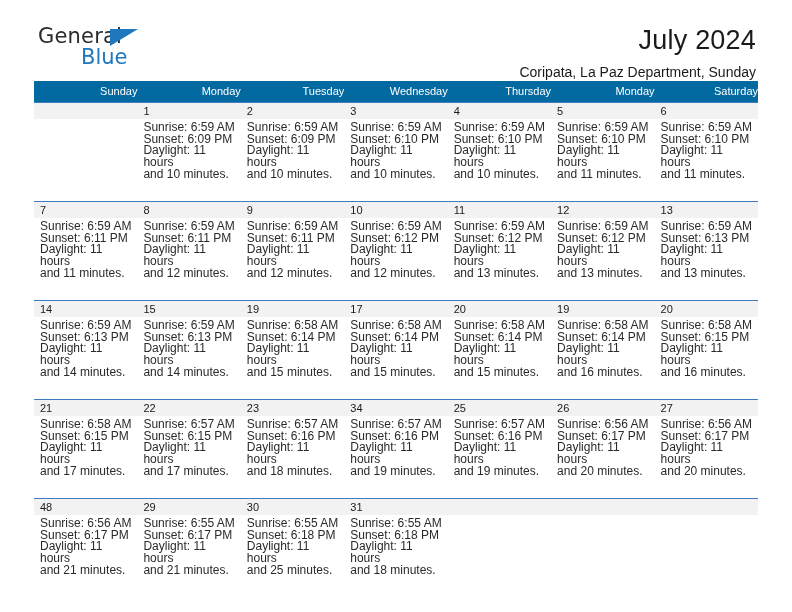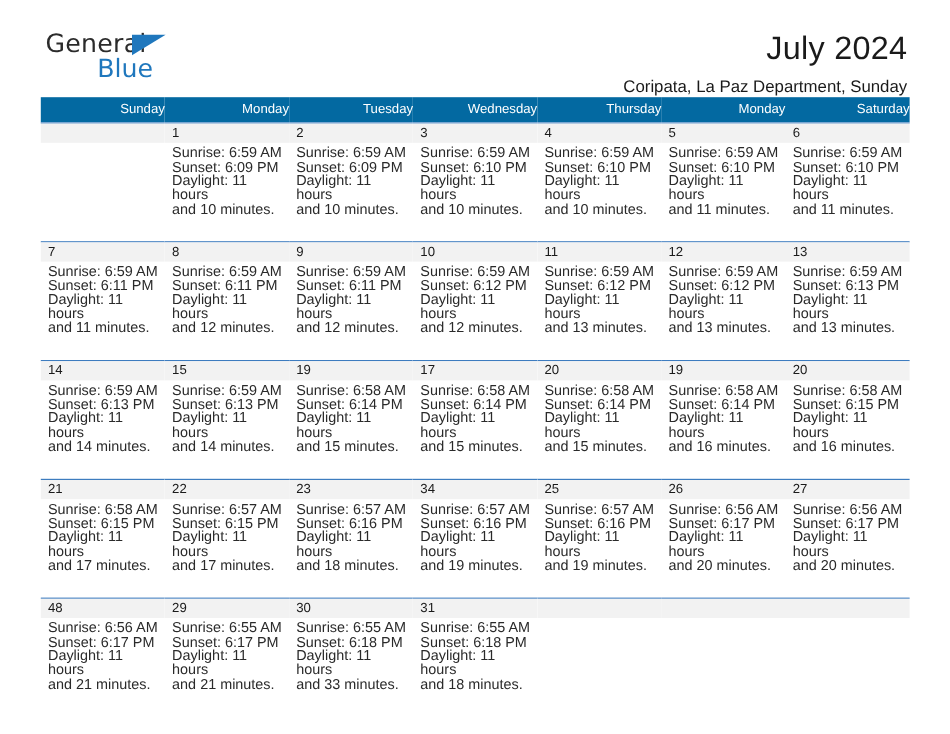--- a/index.html
+++ b/index.html
@@ -539,21 +539,21 @@
               </div>
             </div>
           </td>
           <td>
             <div class="cell">
               <div class="daynum-band">30</div>
               <div class="cell-body">
                 <div>Sunrise: 6:55 AM</div>
                 <div>Sunset: 6:18 PM</div>
                 <div class="daylight-line">Daylight: 11 hours</div>
-                <div class="daylight-line">and 33 minutes.</div>
+                <div class="daylight-line">and 25 minutes.</div>
               </div>
             </div>
           </td>
           <td>
             <div class="cell">
               <div class="daynum-band">31</div>
               <div class="cell-body">
                 <div>Sunrise: 6:55 AM</div>
                 <div>Sunset: 6:18 PM</div>
                 <div class="daylight-line">Daylight: 11 hours</div>

